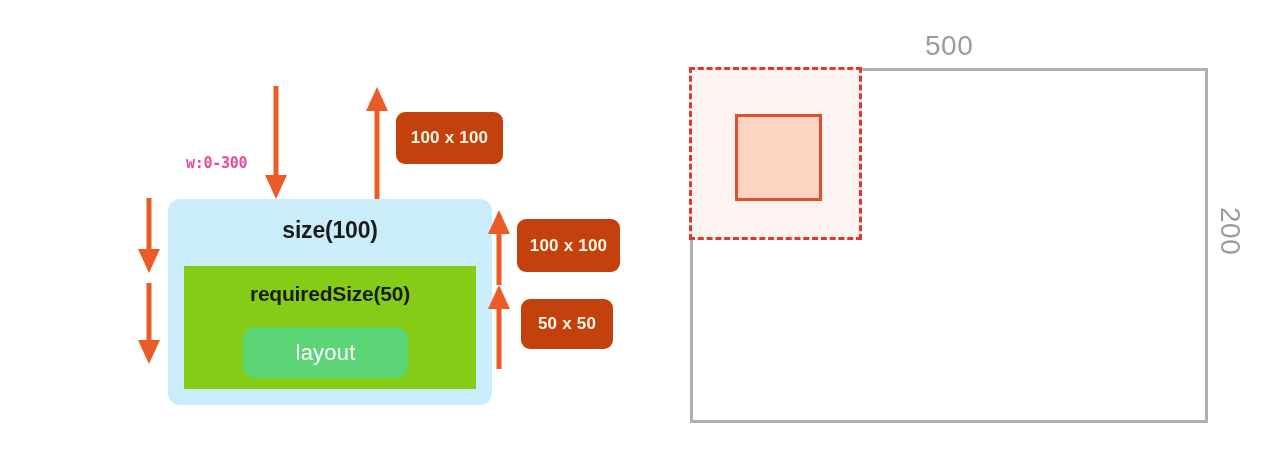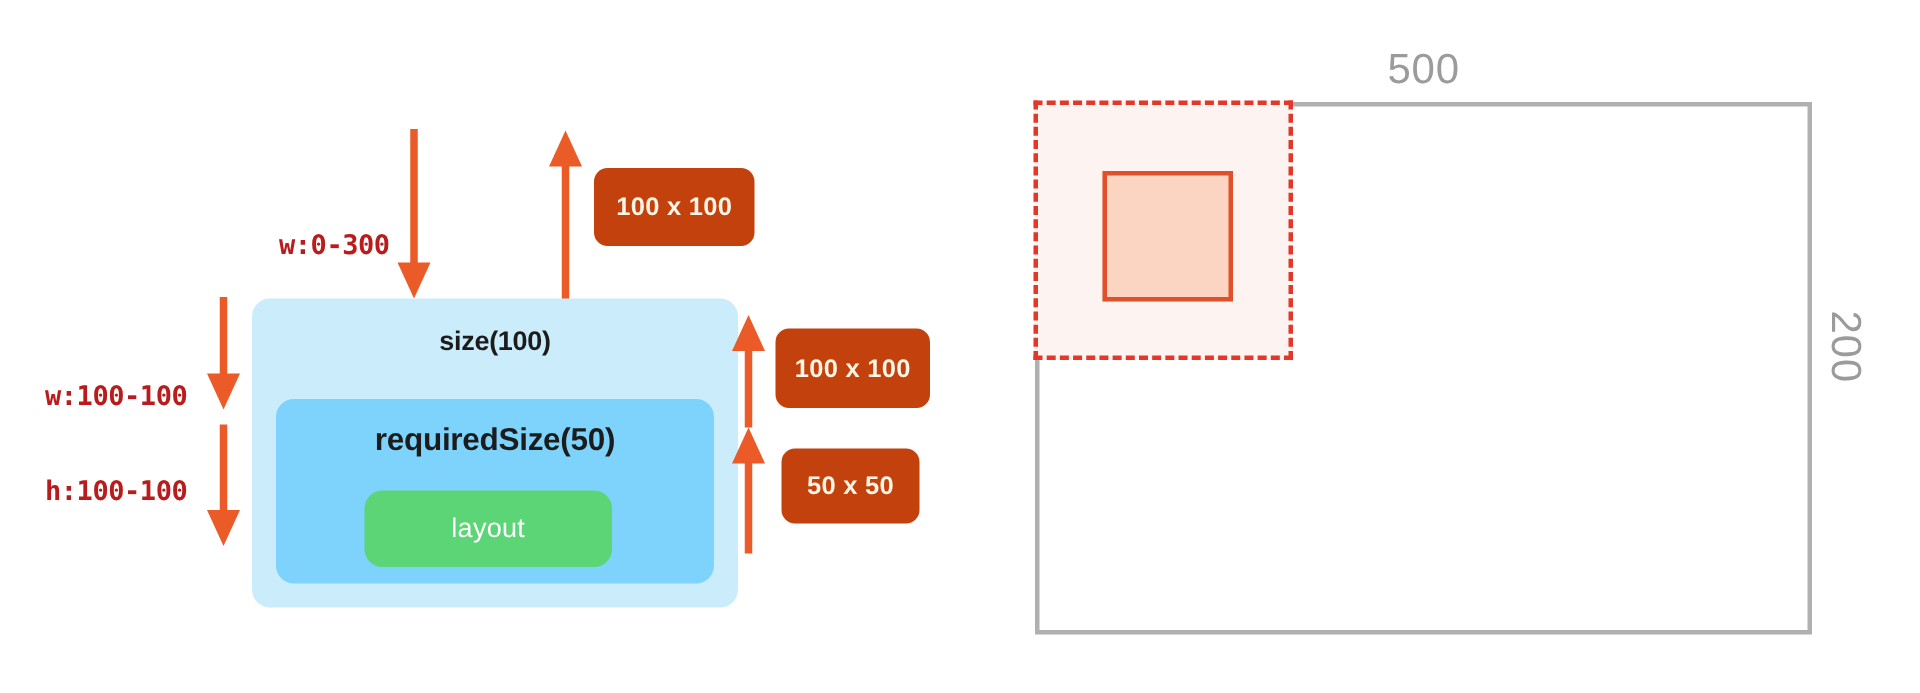--- a/index.html
+++ b/index.html
@@ -15,23 +15,23 @@
     position: relative;
     width: 1280px;
     height: 462px;
     background: #ffffff;
     overflow: hidden;
   }
 
   
   .constraint-label {
     position: absolute;
-    color: #b91c1c;
+    color: #ec4899;
     font-family: "DejaVu Sans Mono", monospace;
-    font-size: 18px;
+    font-size: 15px;
     font-weight: 700;
     line-height: 21px;
     letter-spacing: -0.3px;
     white-space: pre;
     text-align: left;
   }
 
   
   .arrow {
     position: absolute;
@@ -39,45 +39,45 @@
   .arrow svg { display: block; overflow: visible; }
 
   
   .box-size {
     position: absolute;
     background: #cbecfa;
     border-radius: 12px;
   }
   .box-required {
     position: absolute;
-    background: #7dd3fc;
-    border-radius: 12px;
+    background: #84cc16;
+    border-radius: 0;
   }
   .box-title {
     position: absolute;
     left: 0;
     right: 0;
     text-align: center;
     color: #1c1c1c;
     font-family: "Liberation Sans", sans-serif;
     font-weight: 700;
     letter-spacing: -0.2px;
   }
-  #size-title { font-size: 18px; top: 18px; }
+  #size-title { font-size: 23px; top: 18px; }
   #required-title { font-size: 21px; top: 16px; }
 
   .btn-layout {
     position: absolute;
     background: #5cd577;
     border-radius: 12px;
     display: flex;
     align-items: center;
     justify-content: center;
     color: #ffffff;
-    font-size: 18px;
+    font-size: 22px;
     font-weight: 400;
     letter-spacing: 0.2px;
     border: none;
     padding: 0;
     font-family: "Liberation Sans", sans-serif;
   }
 
   
   .badge {
     position: absolute;
@@ -147,24 +147,20 @@
     <svg width="24" height="114" viewBox="0 0 24 114">
       <line x1="12" y1="20" x2="12" y2="114" stroke="#ea5b27" stroke-width="5"></line>
       <polygon points="12,1 1,25 23,25" fill="#ea5b27"></polygon>
     </svg>
   </div>
 
   <div class="badge" style="left:396px; top:112px; width:107px; height:52px;">
     <span>100 x 100</span>
   </div>
 
-  <div class="constraint-label" style="left:30px; top:212px;">
-    <div>w:100-100</div>
-    <div>h:100-100</div>
-  </div>
 
   <div class="arrow" style="left:137px; top:198px;">
     <svg width="24" height="76" viewBox="0 0 24 76">
       <line x1="12" y1="0" x2="12" y2="56" stroke="#ea5b27" stroke-width="5"></line>
       <polygon points="12,75 1,51 23,51" fill="#ea5b27"></polygon>
     </svg>
   </div>
 
 
   <div class="arrow" style="left:137px; top:283px;">

